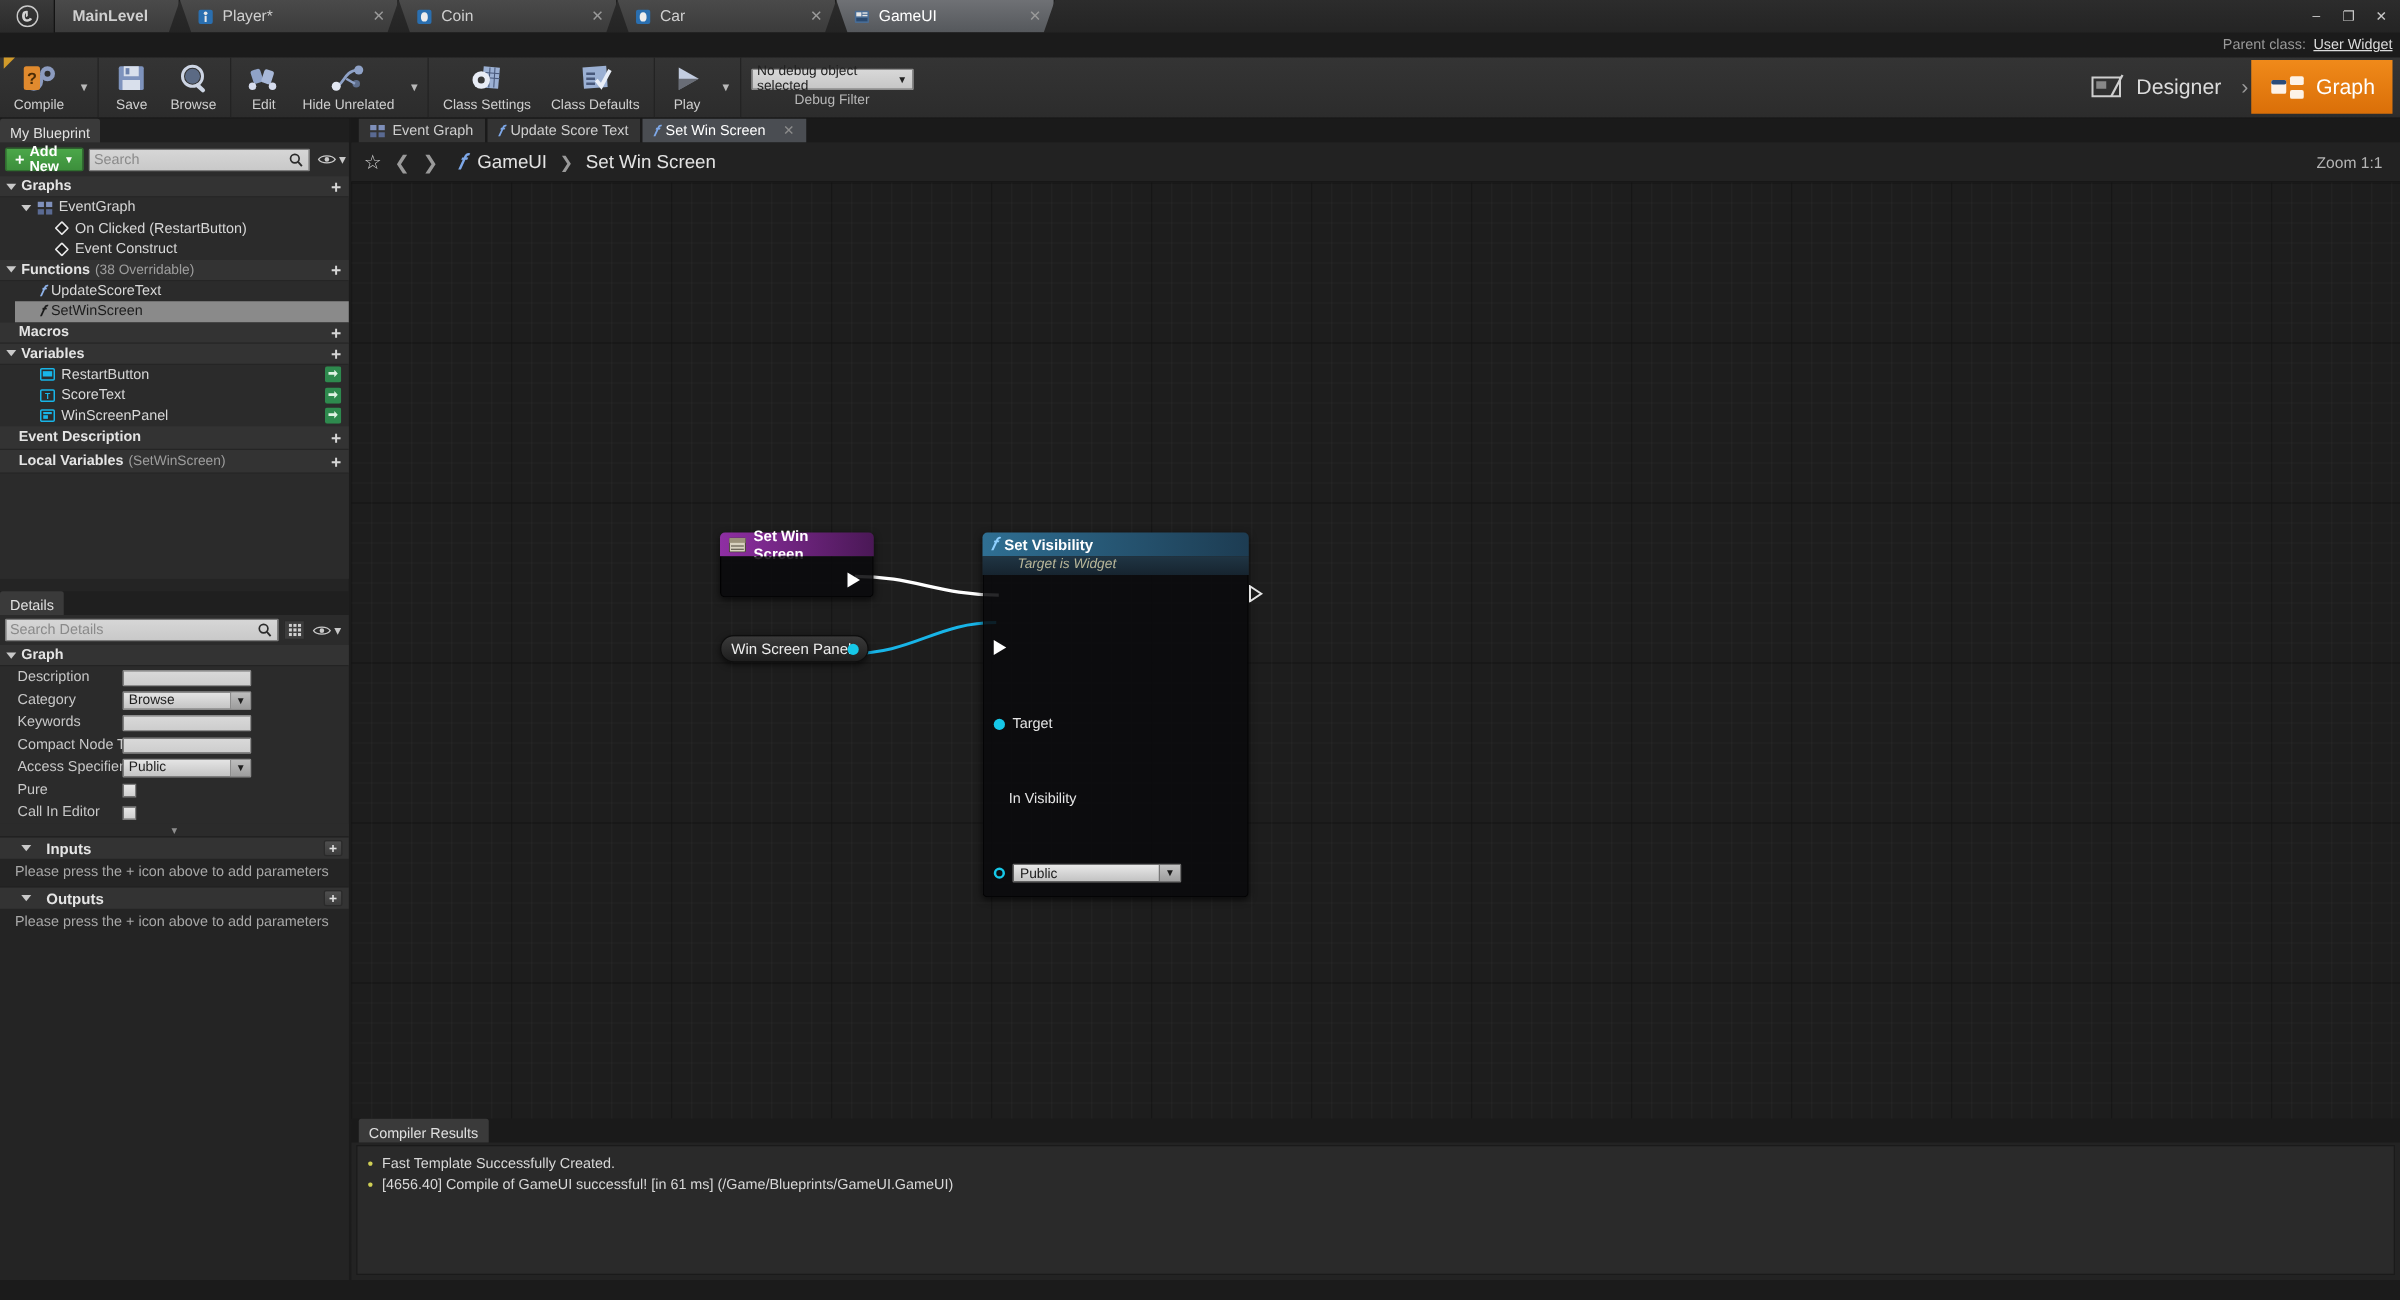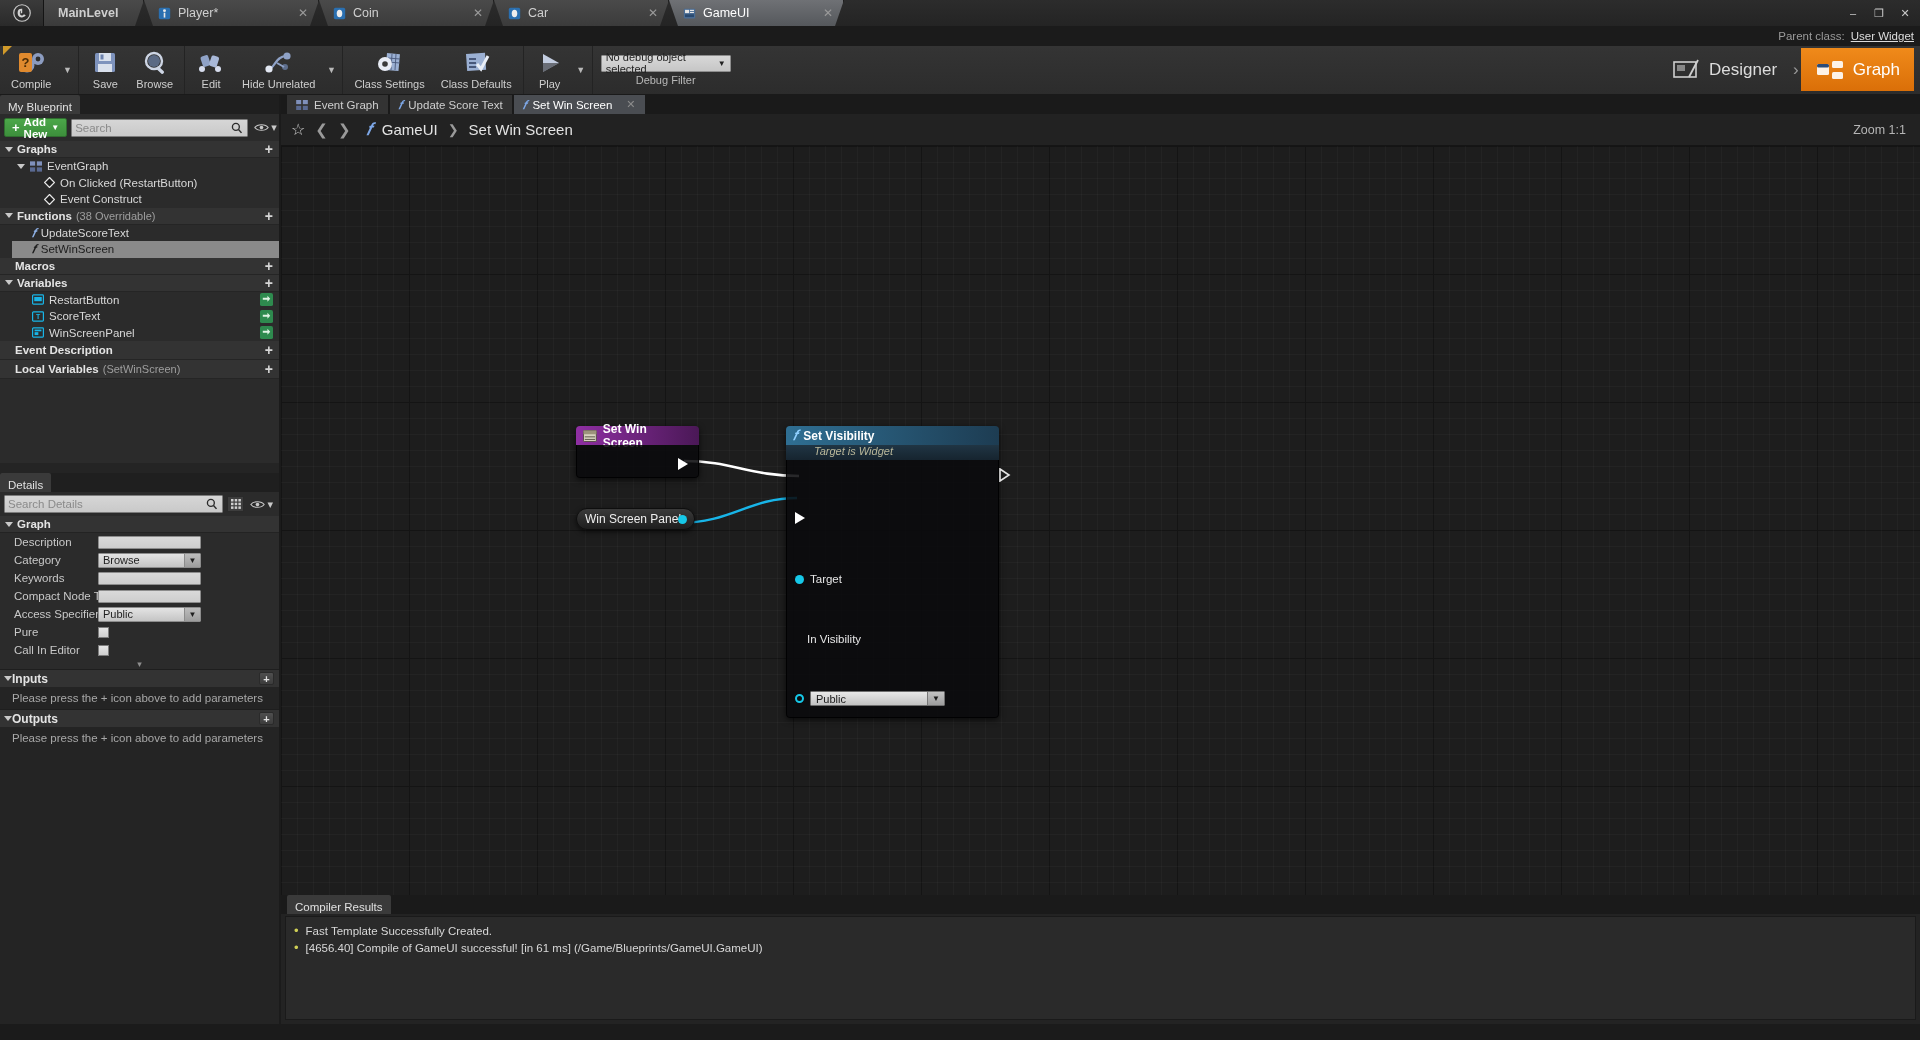--- a/index.html
+++ b/index.html
@@ -165,21 +165,21 @@
   .pselect{
     width:103px;height:15px;background:linear-gradient(#e4e4e4,#c4c4c4);border:1px solid #8c8c8c;
     display:flex;align-items:center;justify-content:space-between;color:#1e1e1e;font-size:11px;padding:0 0 0 4px;border-radius:1px;
   }
   .pselect .sbtn{width:16px;height:13px;display:flex;align-items:center;justify-content:center;
     background:linear-gradient(#bdbdbd,#9d9d9d);border-left:1px solid #8c8c8c;font-size:8px;}
   .pcheck{width:11px;height:11px;background:linear-gradient(#e6e6e6,#cfcfcf);border:1px solid #7e7e7e;}
   .grip{height:10px;display:flex;align-items:center;justify-content:center;color:#8e8e8e;font-size:9px;background:#2b2b2b;}
 
   .io-hdr{
-    display:flex;align-items:center;gap:0;height:18px;padding:0 4px;background:#333333;
+    display:flex;align-items:center;gap:12px;height:18px;padding:0 17px;background:#333333;
     font-size:12px;font-weight:bold;color:#e4e4e4;position:relative;border-top:1px solid #1e1e1e;
   }
   .io-hdr .plusbox{
     position:absolute;right:5px;width:15px;height:13px;border-radius:2px;
     background:linear-gradient(#4f4f4f,#3c3c3c);border:1px solid #2a2a2a;
     display:flex;align-items:center;justify-content:center;color:#e0e0e0;font-size:11px;line-height:10px;font-weight:bold;
   }
   .io-empty{font-size:11.5px;color:#a8a8a8;padding:5px 12px;}
 
   

